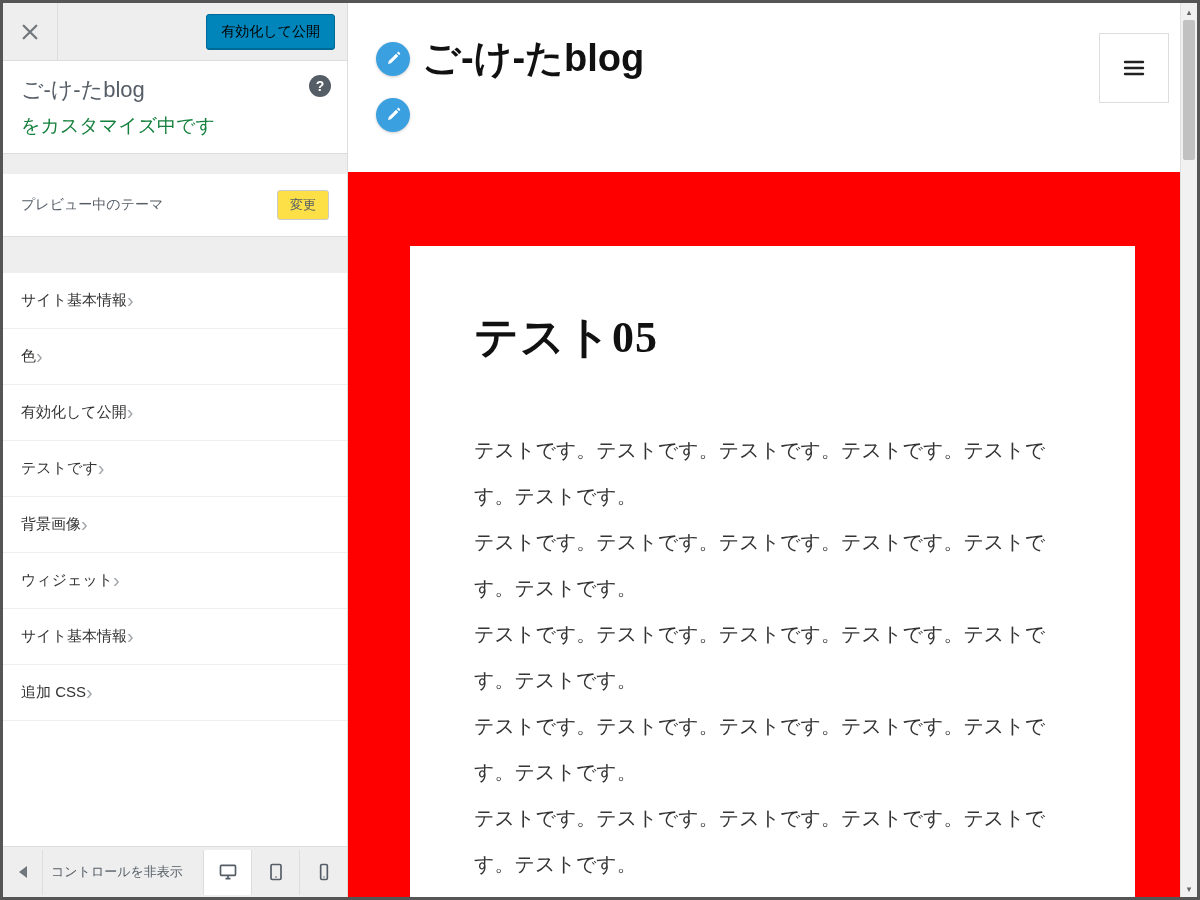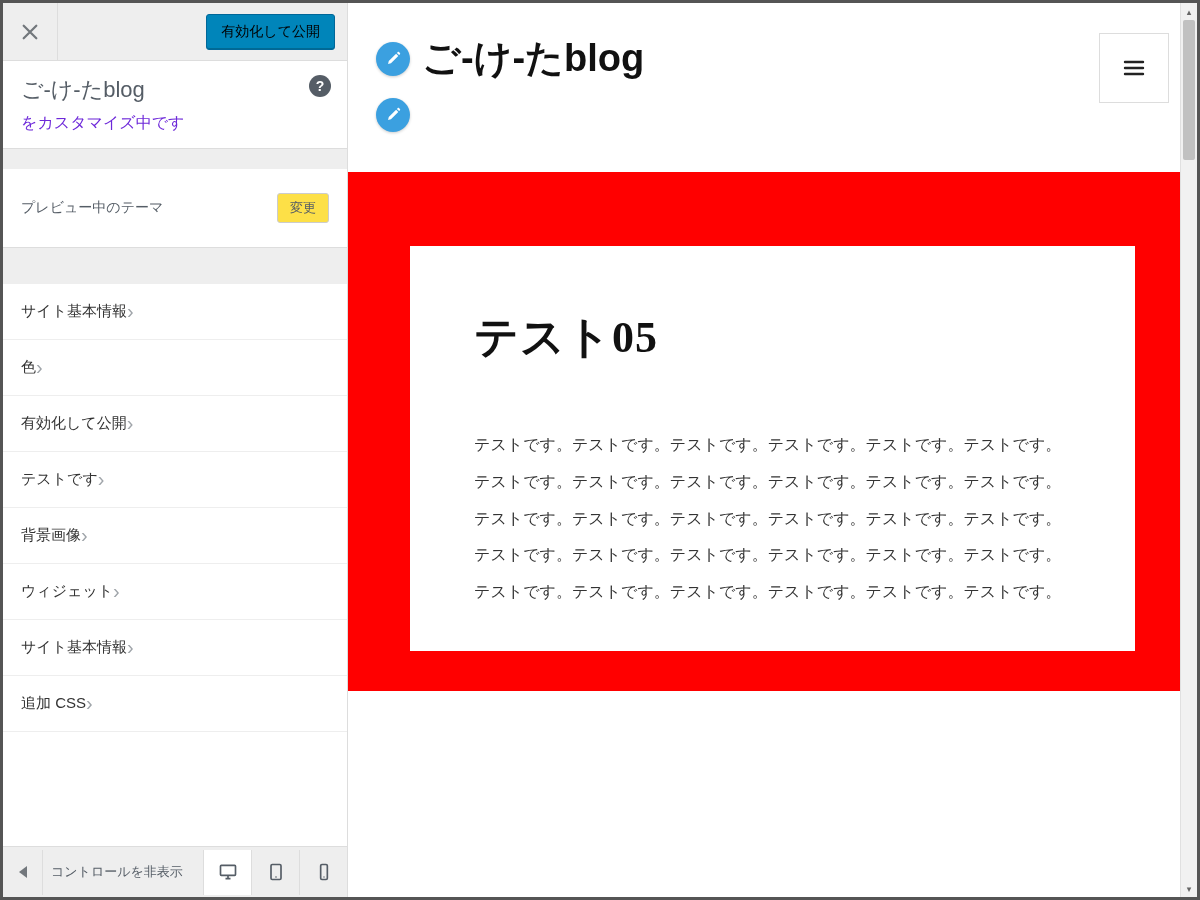--- a/index.html
+++ b/index.html
@@ -8,24 +8,24 @@
     
     
     .sidebar { width: 345px; min-width: 345px; background: #eee; display: flex; flex-direction: column; border-right: 1px solid #ddd; height: 100%; }
     .sb-top { display: flex; align-items: center; justify-content: space-between; padding: 0; background: #eee; border-bottom: 1px solid #ddd; height: 58px; }
     .close-btn { width: 55px; height: 58px; display: flex; align-items: center; justify-content: center; cursor: pointer; border-right: 1px solid #ddd; }
     .close-btn svg { width: 18px; height: 18px; fill: #72777c; }
     .publish-btn { background: #0085ba; color: #000000; border: 1px solid #006799; border-radius: 3px; padding: 8px 14px; font-size: 14px; margin-right: 12px; cursor: pointer; box-shadow: inset 0 -1px 0 rgba(0,0,0,.2); }
     
     .site-info { background: #fff; padding: 14px 18px; border-bottom: 1px solid #ddd; position: relative; }
     .site-title { font-size: 22px; color: #555d66; font-weight: 400; }
-    .customizing { font-size: 16px; color: #6d28d9; margin-top: 8px; }
+    .customizing { font-size: 19px; color: #15803d; margin-top: 8px; }
     .help-icon { position: absolute; right: 16px; top: 14px; width: 22px; height: 22px; border-radius: 50%; background: #555d66; color: #fff; display: flex; align-items: center; justify-content: center; font-size: 14px; font-weight: bold; cursor: pointer; }
     
-    .theme-row { background: #fff; padding: 24px 18px; border-bottom: 1px solid #ddd; display: flex; align-items: center; justify-content: space-between; margin-top: 20px; }
+    .theme-row { background: #fff; padding: 16px 18px; border-bottom: 1px solid #ddd; display: flex; align-items: center; justify-content: space-between; margin-top: 20px; }
     .theme-label { font-size: 14px; color: #555d66; }
     .change-btn { background: #fde047; border: 1px solid #ccc; padding: 5px 12px; font-size: 13px; color: #555d66; cursor: pointer; border-radius: 3px; }
     
     .panel-list { background: #fff; margin-top: 35px; flex: 1; overflow-y: auto; }
     .panel-item { padding: 16px 18px; border-bottom: 1px solid #eee; display: flex; align-items: center; font-size: 15px; color: #333; cursor: pointer; }
     .panel-item:first-child { border-top: 1px solid #eee; }
     .chev { color: #a0a5aa; font-size: 20px; }
     
     .sb-footer { display: flex; align-items: center; border-top: 1px solid #ddd; background: #eee; height: 51px; }
     .collapse-btn { width: 40px; height: 45px; display: flex; align-items: center; justify-content: center; cursor: pointer; border-right: 1px solid #ddd; }
@@ -45,21 +45,21 @@
     .title-row { display: flex; align-items: center; gap: 12px; }
     .edit-bubble { width: 34px; height: 34px; border-radius: 50%; background: #3ba0e0; display: flex; align-items: center; justify-content: center; cursor: pointer; box-shadow: 0 1px 3px rgba(0,0,0,.2); }
     .edit-bubble svg { width: 16px; height: 16px; fill: #fff; }
     .blog-title { font-size: 38px; font-weight: 700; color: #111; }
     .menu-btn { width: 70px; height: 70px; border: 1px solid #ddd; display: flex; align-items: center; justify-content: center; cursor: pointer; }
     .menu-btn svg { width: 24px; height: 24px; fill: #333; }
     
     .red-bg { background: #ff0000; padding: 74px 62px 40px 62px; }
     .post-card { background: #fff; padding: 62px 64px 40px 64px; }
     .post-title { font-family: Georgia, "Times New Roman", serif; font-size: 44px; font-weight: 700; color: #111; margin-bottom: 60px; letter-spacing: 1px; }
-    .post-body { font-family: Georgia, "Times New Roman", serif; font-size: 16px; color: #333; line-height: 2.3; }
+    .post-body { font-family: Georgia, "Times New Roman", serif; font-size: 20px; color: #333; line-height: 2.3; }
     
     
     .outer-scroll { position: absolute; right: 0; top: 0; width: 17px; height: 100%; background: #f1f1f1; border-left: 1px solid #e0e0e0; }
     .outer-thumb { position: absolute; left: 2px; right: 2px; top: 2px; height: 140px; background: #c1c1c1; border-radius: 2px; }
     .outer-scroll .arr { position: absolute; left: 0; right: 0; height: 17px; display:flex; align-items:center; justify-content:center; font-size:9px; color:#666; }
   </style>
 </head>
 <body>
 
 <div class="app">

